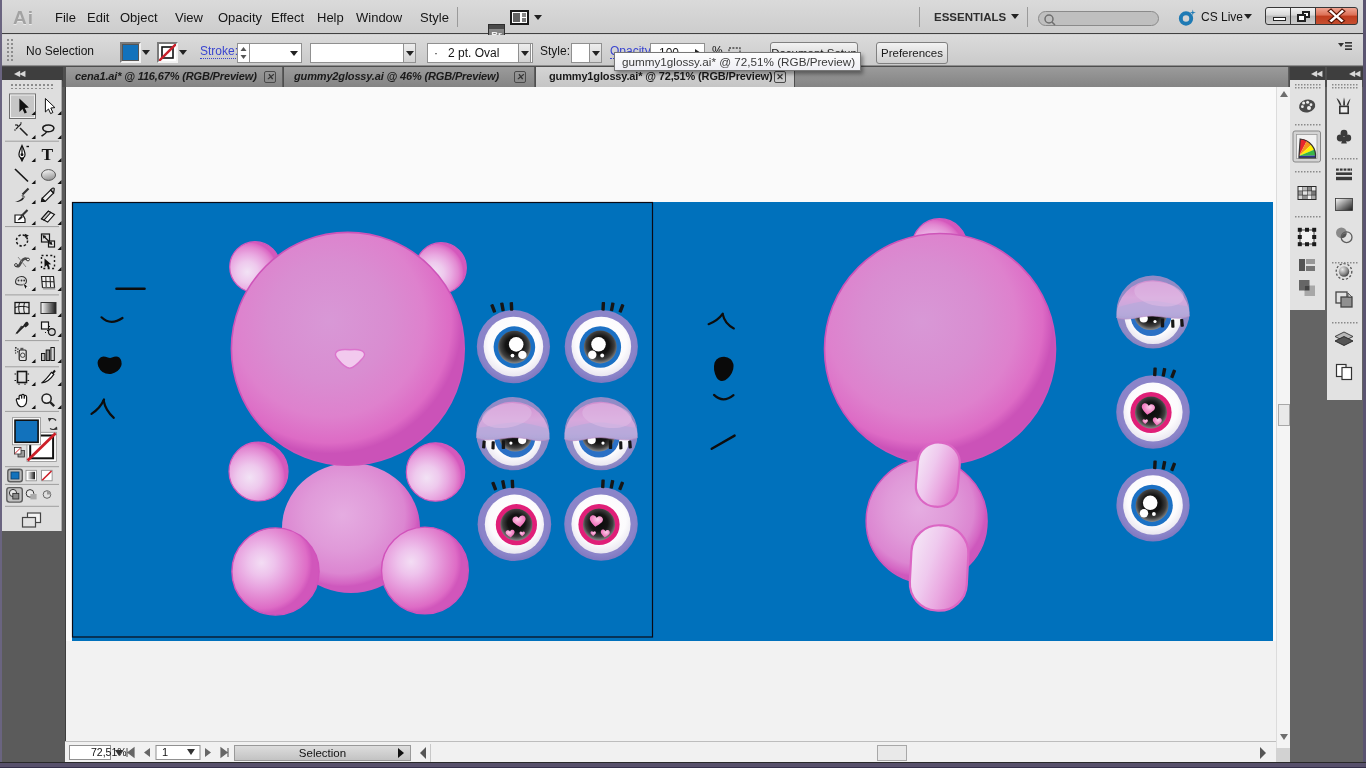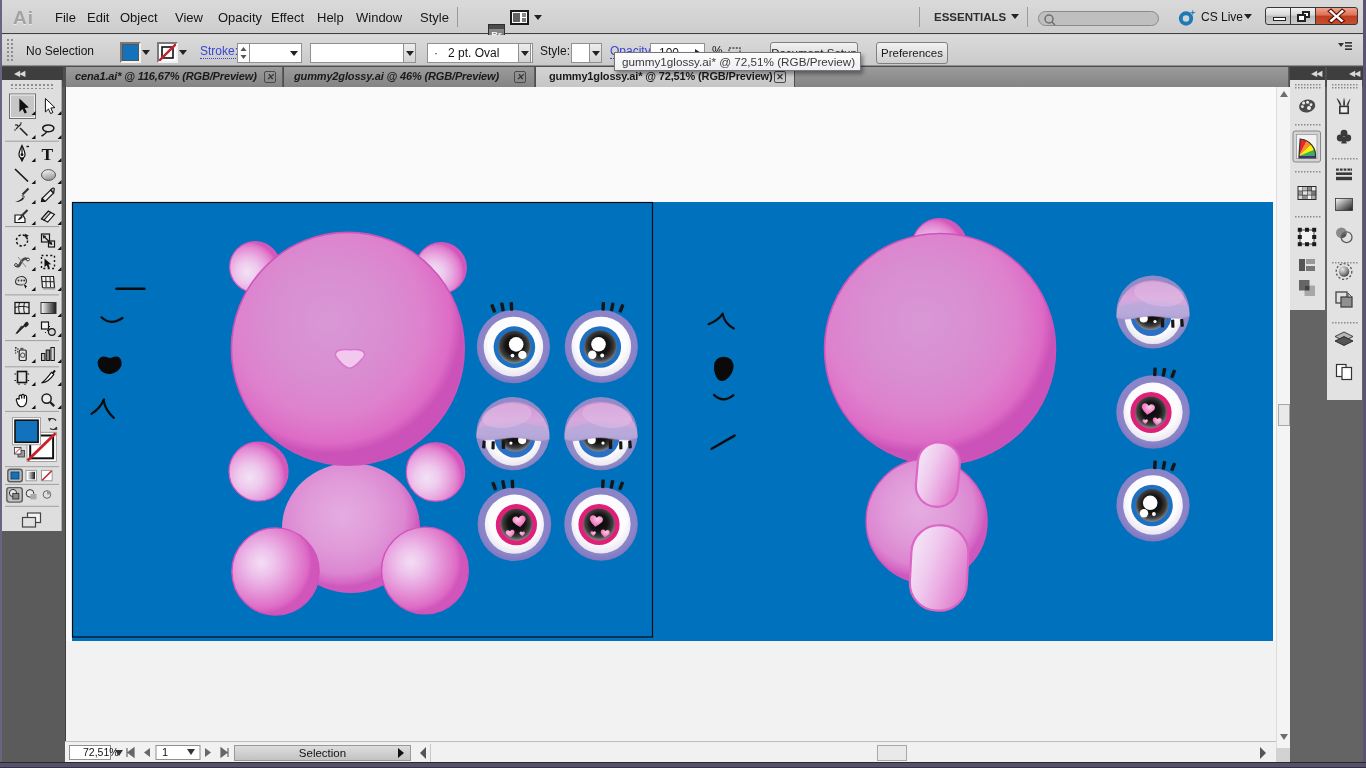--- a/index.html
+++ b/index.html
@@ -885,21 +885,21 @@
 
   <div id="vscroll" class="abs">
     <svg width="14" height="661">
       <path d="M7,4 L11,10 L3,10 Z" fill="#6E6E6E"></path>
       <path d="M7,653 L11,647 L3,647 Z" fill="#6E6E6E"></path>
     </svg>
     <div id="vthumb" class="abs"></div>
   </div>
 
   <div id="statusbar" class="abs">
-    <div class="abs inbox" style="left:4px;top:3px;width:42px;height:15px;font-size:10.5px;line-height:13px;color:#111;"><span style="margin-left:13px">72,51%</span></div>
+    <div class="abs inbox" style="left:4px;top:3px;width:42px;height:15px;font-size:10.5px;line-height:13px;color:#111;"><span style="margin-left:21px">72,51%</span></div>
     <svg class="abs" style="left:47px;top:3px" width="14" height="15">
         <path d="M3,5 L11,5 L7,11 Z" fill="#333"></path>
       </svg>
     <svg class="abs" style="left:60px;top:3px" width="170" height="16">
       <path d="M2,3 L2,12 M9,3 L9,12 L3,7.5 Z" stroke="#666" fill="#666" stroke-width="1.2"></path>
       <path d="M25,3 L25,12 L19,7.5 Z" fill="#666"></path>
       <rect x="31" y="0.5" width="44" height="14" fill="#fff" stroke="#909090"></rect>
       <text x="37" y="11" font-size="11" fill="#111">1</text>
       <path d="M62,4 L70,4 L66,10 Z" fill="#333"></path>
       <path d="M80,3 L86,7.5 L80,12 Z" fill="#666"></path>

